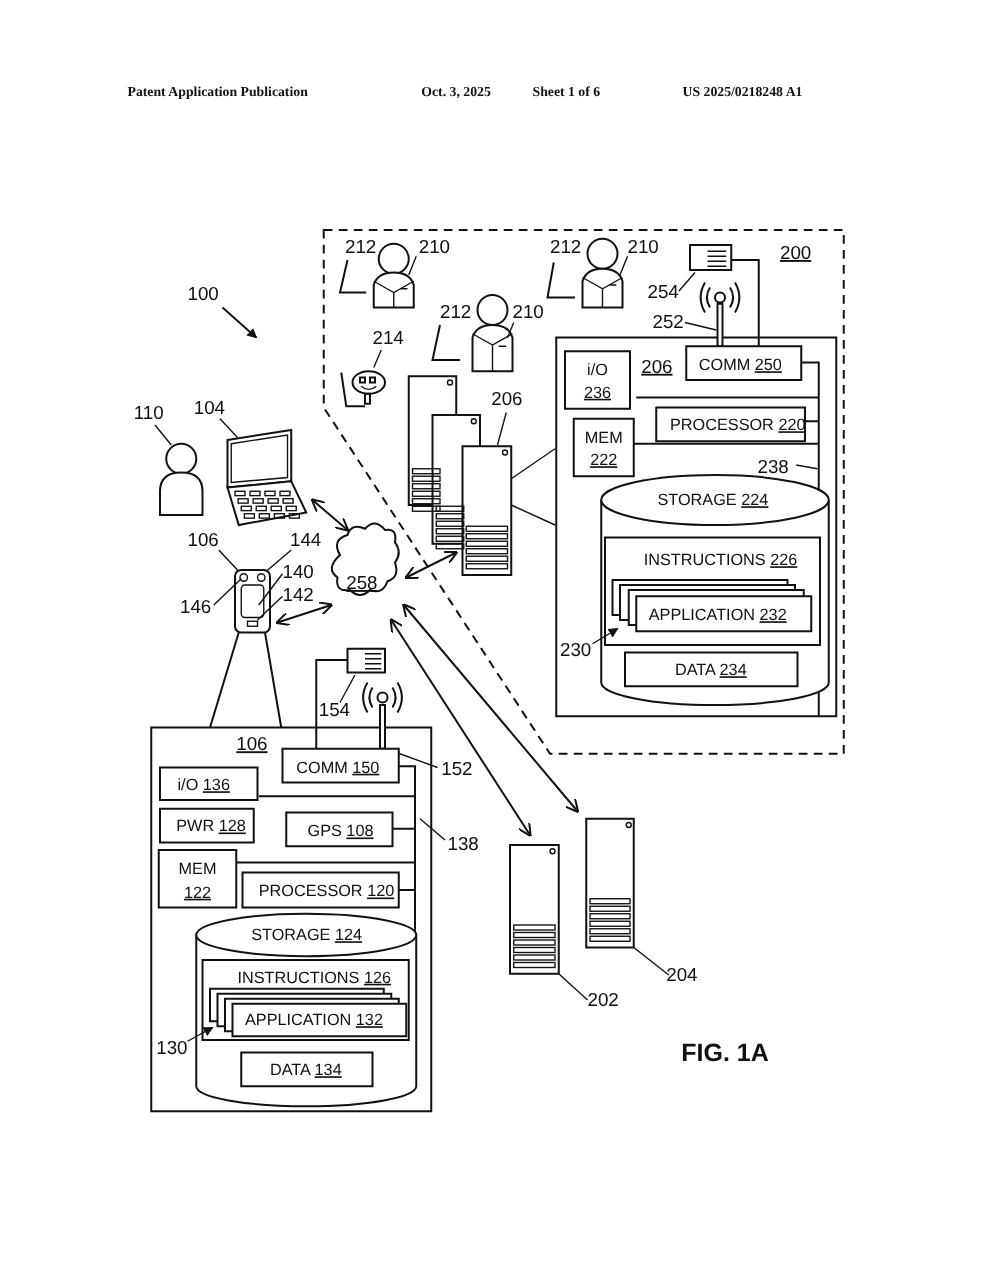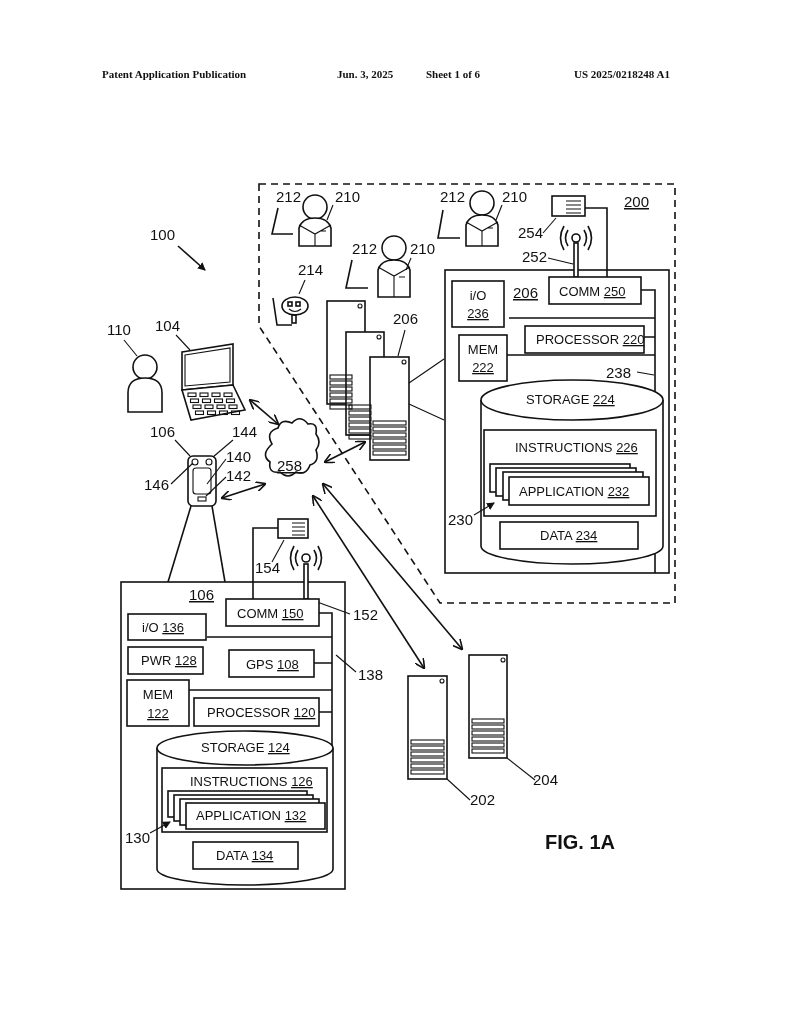--- a/index.html
+++ b/index.html
@@ -12,23 +12,23 @@
   .fig{font-size:20px;font-weight:bold;}
   .s{stroke:#111;fill:none;stroke-width:1.6;}
   .sw{stroke:#111;fill:#fff;stroke-width:1.6;}
   .thin{stroke:#111;fill:none;stroke-width:1.1;}
   .dash{stroke:#111;fill:none;stroke-width:1.6;stroke-dasharray:7,5;}
 </style>
 </head>
 <body>
 
 <div class="hdr" style="left:102px">Patent Application Publication</div>
-<div class="hdr" style="left:337px">Jun. 3, 2025</div>
+<div class="hdr" style="left:337px">Oct. 3, 2025</div>
 <div class="hdr" style="left:426px">Sheet 1 of 6</div>
-<div class="hdr" style="left:574px">US 2025/0218248 A1</div>
+<div class="hdr" style="left:546px">US 2025/0218248 A1</div>
 
 <svg width="794" height="1024" viewBox="0 0 794 1024">
   <defs>
     <marker id="ah" markerWidth="10" markerHeight="10" refX="9" refY="5" orient="auto" markerUnits="userSpaceOnUse">
       <path d="M0,0 L10,5 L0,10" fill="none" stroke="#111" stroke-width="1.6"></path>
     </marker>
     <marker id="ahs" markerWidth="10" markerHeight="10" refX="9" refY="5" orient="auto-start-reverse" markerUnits="userSpaceOnUse">
       <path d="M0,0 L10,5 L0,10" fill="none" stroke="#111" stroke-width="1.6"></path>
     </marker>
     <marker id="ahf" markerWidth="8" markerHeight="8" refX="7" refY="4" orient="auto" markerUnits="userSpaceOnUse">

